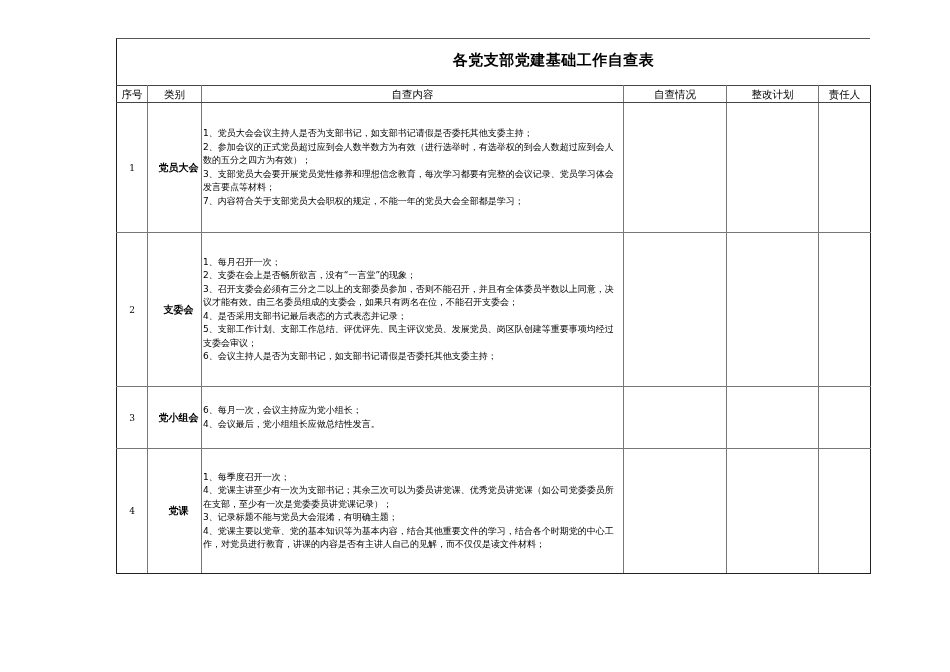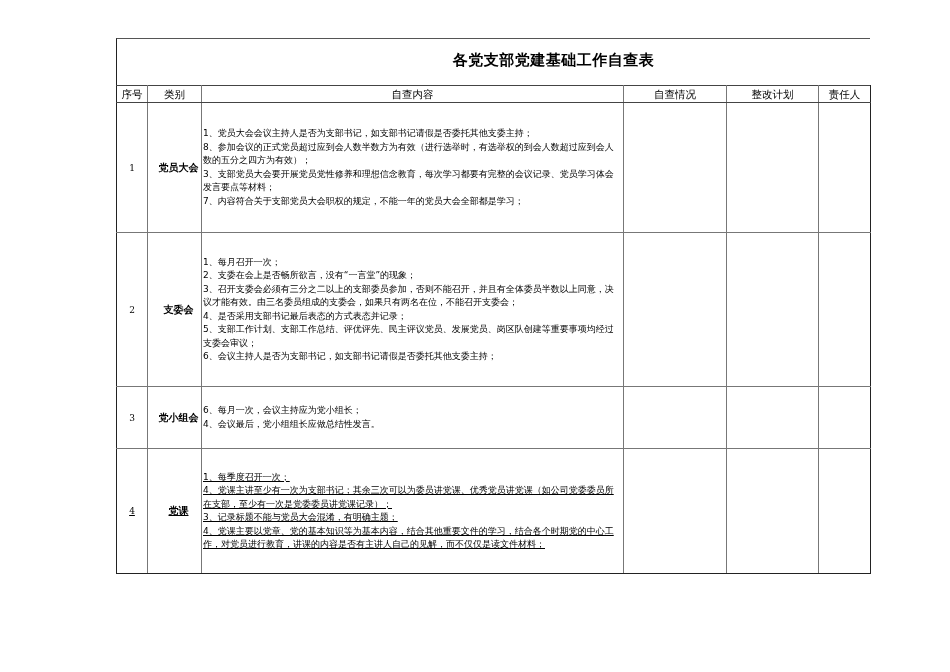--- a/index.html
+++ b/index.html
@@ -8,21 +8,21 @@
   .sheet { position:absolute; left:79px; top:38px; width:754px;margin-left:37px; }
   .title-row { position:relative; height:46px; border-top:1px solid #555; border-left:1.5px solid #222; }
   .title { position:absolute; left:0; right:0; top:12px; text-align:center;
            padding-left:120px; font-size:15px; font-weight:bold; letter-spacing:0.5px; }
   table { border-collapse:collapse; table-layout:fixed; width:754px; }
   td, th { border:1px solid #777; padding:0; vertical-align:middle; }
   th { height:16px; font-size:10.5px; font-weight:normal; text-align:center; line-height:16px;
        border-top:1.5px solid #444; border-bottom:1.5px solid #444; }
   tr > *:first-child { border-left:1.5px solid #222; }
   tr > *:last-child { border-right:1.5px solid #222; }
-  tbody tr:last-child td { border-bottom:1.5px solid #222;text-decoration:underline; }
+  tbody tr:last-child td { border-bottom:1.5px solid #222; }
   .idx { text-align:center; font-family:"DejaVu Serif","Liberation Serif",serif; font-size:9px; }
   .cat { text-align:center; font-size:10px; font-weight:bold;padding-left:8px; }
   .content { font-size:9px; line-height:13.5px; padding:0 1px; vertical-align:middle; }
   .content div { white-space:normal; }
   .empty { }
 </style>
 </head>
 <body>
 
 <div class="sheet">
@@ -47,21 +47,21 @@
         <th>整改计划</th>
         <th>责任人</th>
       </tr>
     </thead>
     <tbody>
       <tr style="height:130px">
         <td class="idx">1</td>
         <td class="cat">党员大会</td>
         <td class="content">
           <div>1、党员大会会议主持人是否为支部书记，如支部书记请假是否委托其他支委主持；</div>
-          <div>8、参加会议的正式党员超过应到会人数半数方为有效（进行选举时，有选举权的到会人数超过应到会人数的五分之四方为有效）；</div>
+          <div>2、参加会议的正式党员超过应到会人数半数方为有效（进行选举时，有选举权的到会人数超过应到会人数的五分之四方为有效）；</div>
           <div>3、支部党员大会要开展党员党性修养和理想信念教育，每次学习都要有完整的会议记录、党员学习体会发言要点等材料；</div>
           <div>7、内容符合关于支部党员大会职权的规定，不能一年的党员大会全部都是学习；</div>
         </td>
         <td class="empty"></td>
         <td class="empty"></td>
         <td class="empty"></td>
       </tr>
       <tr style="height:154px">
         <td class="idx">2</td>
         <td class="cat">支委会</td>

